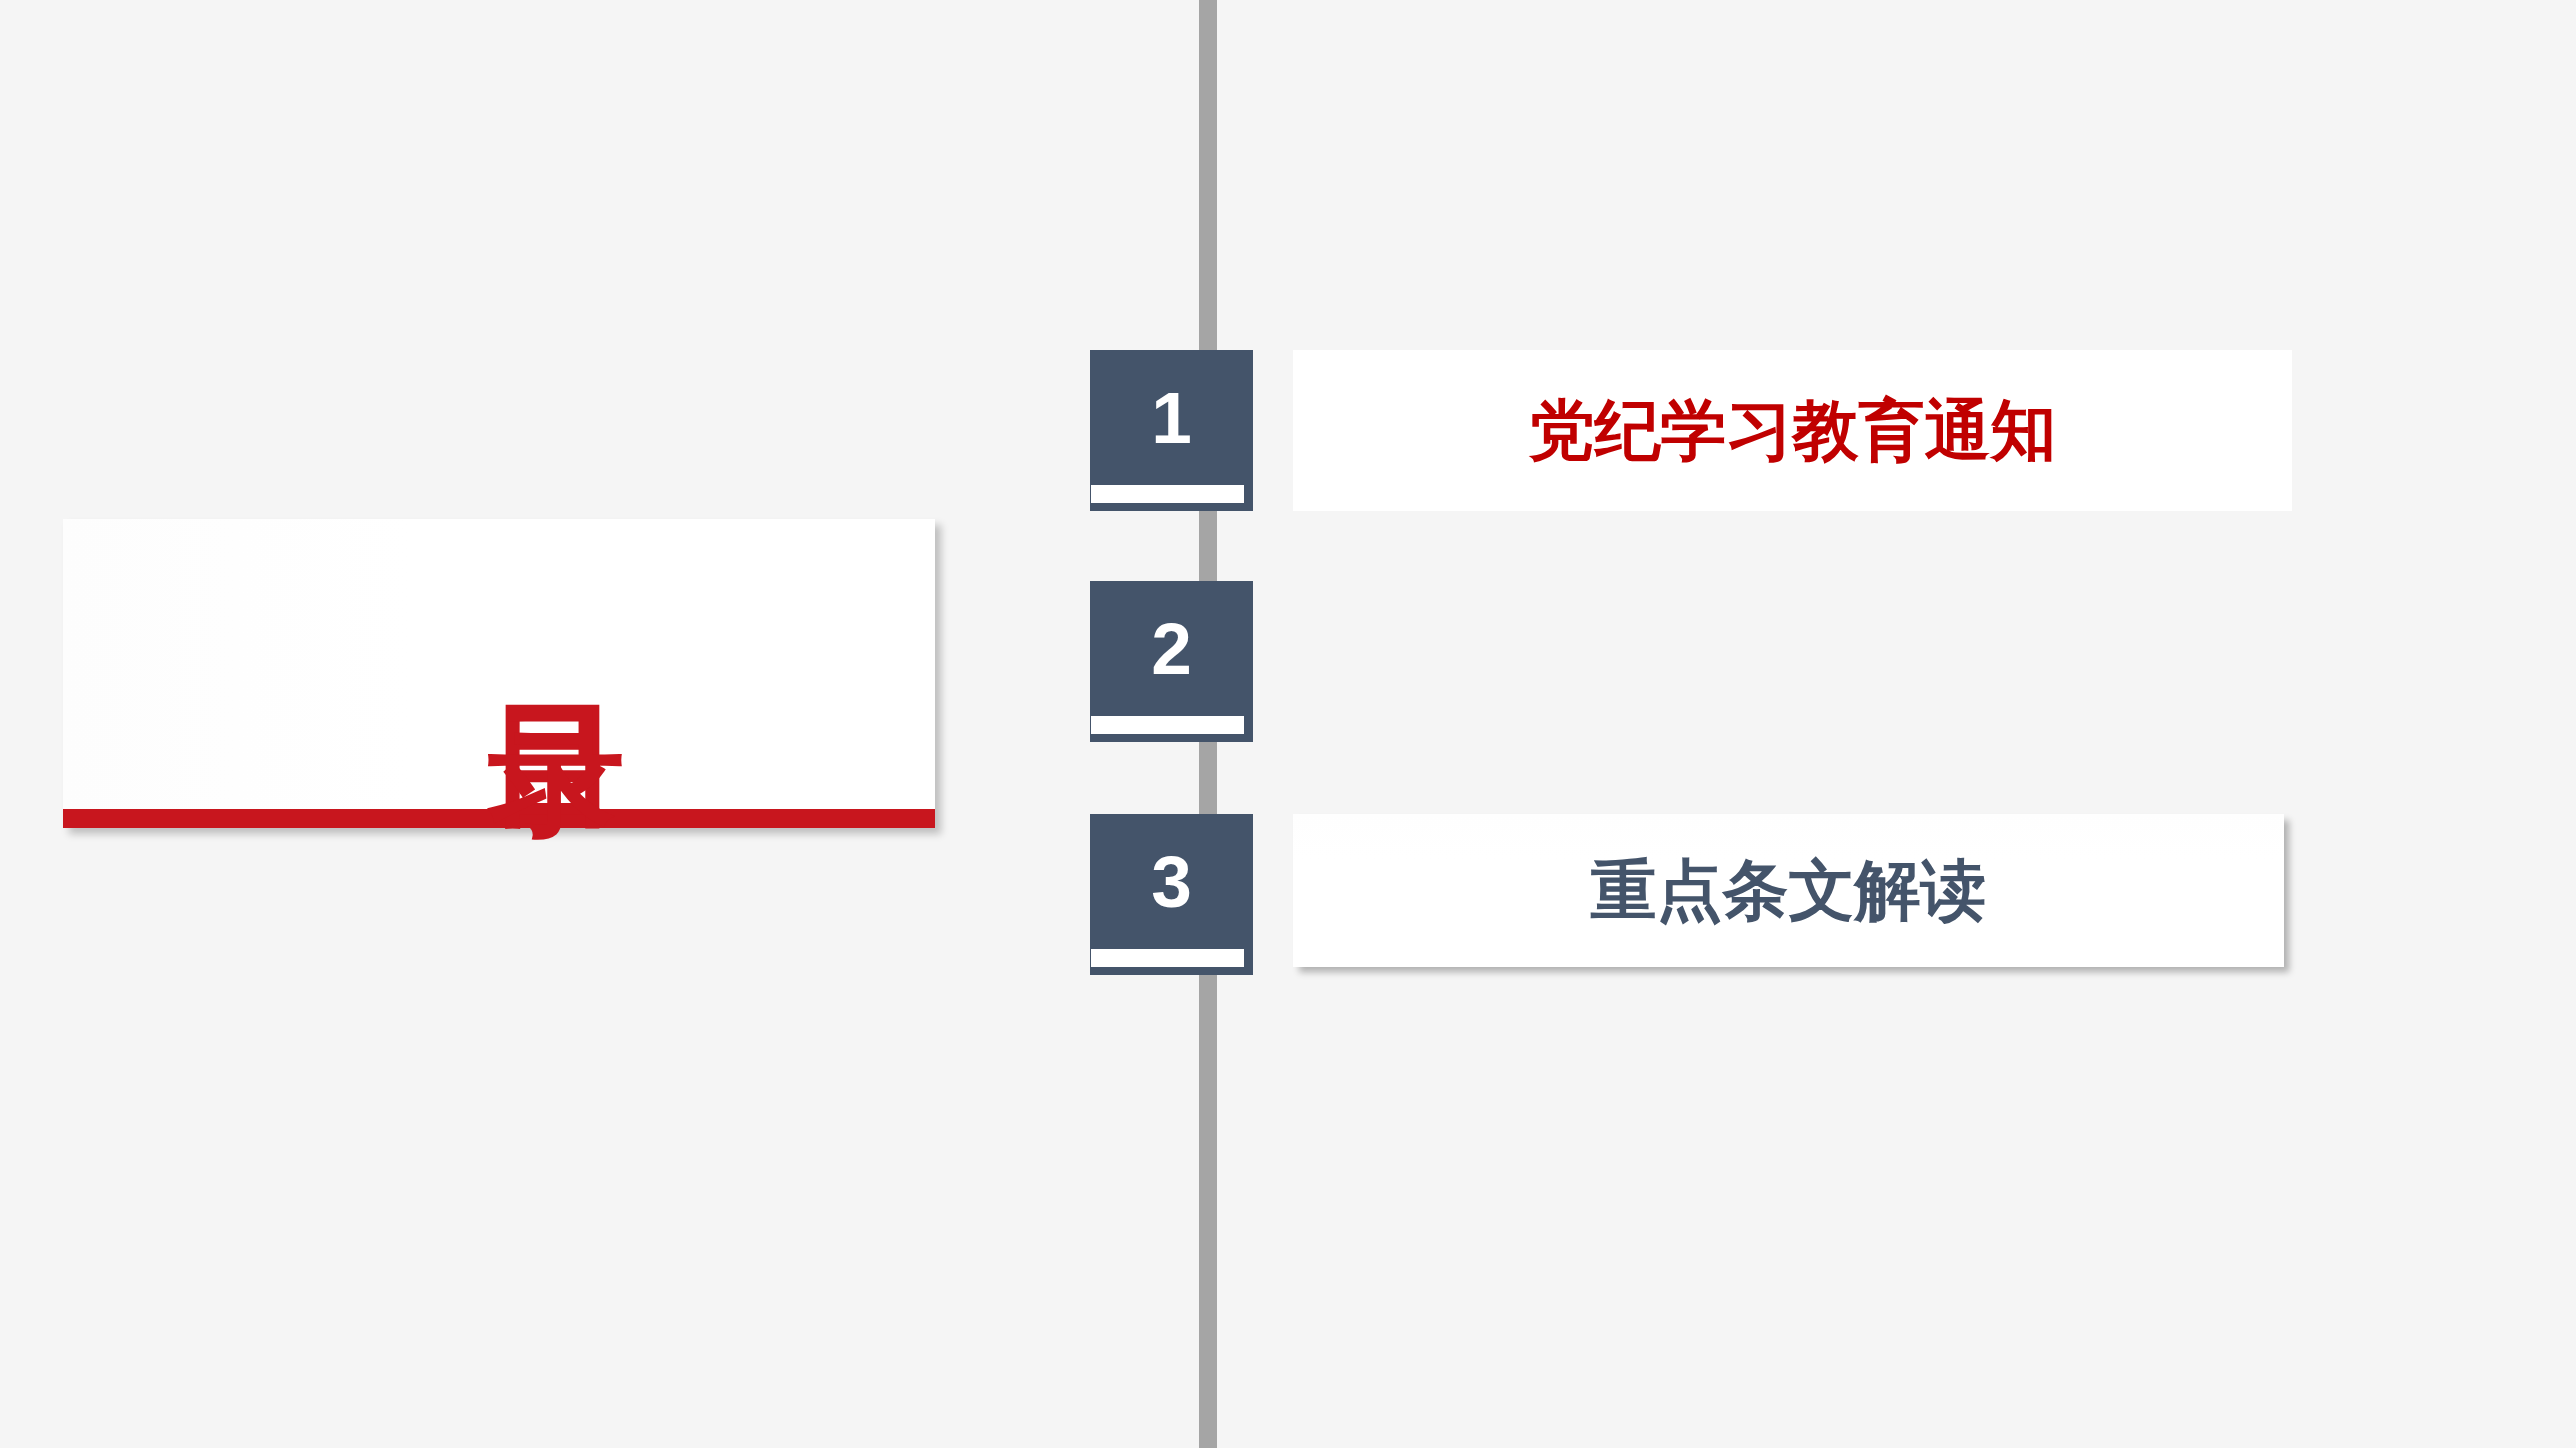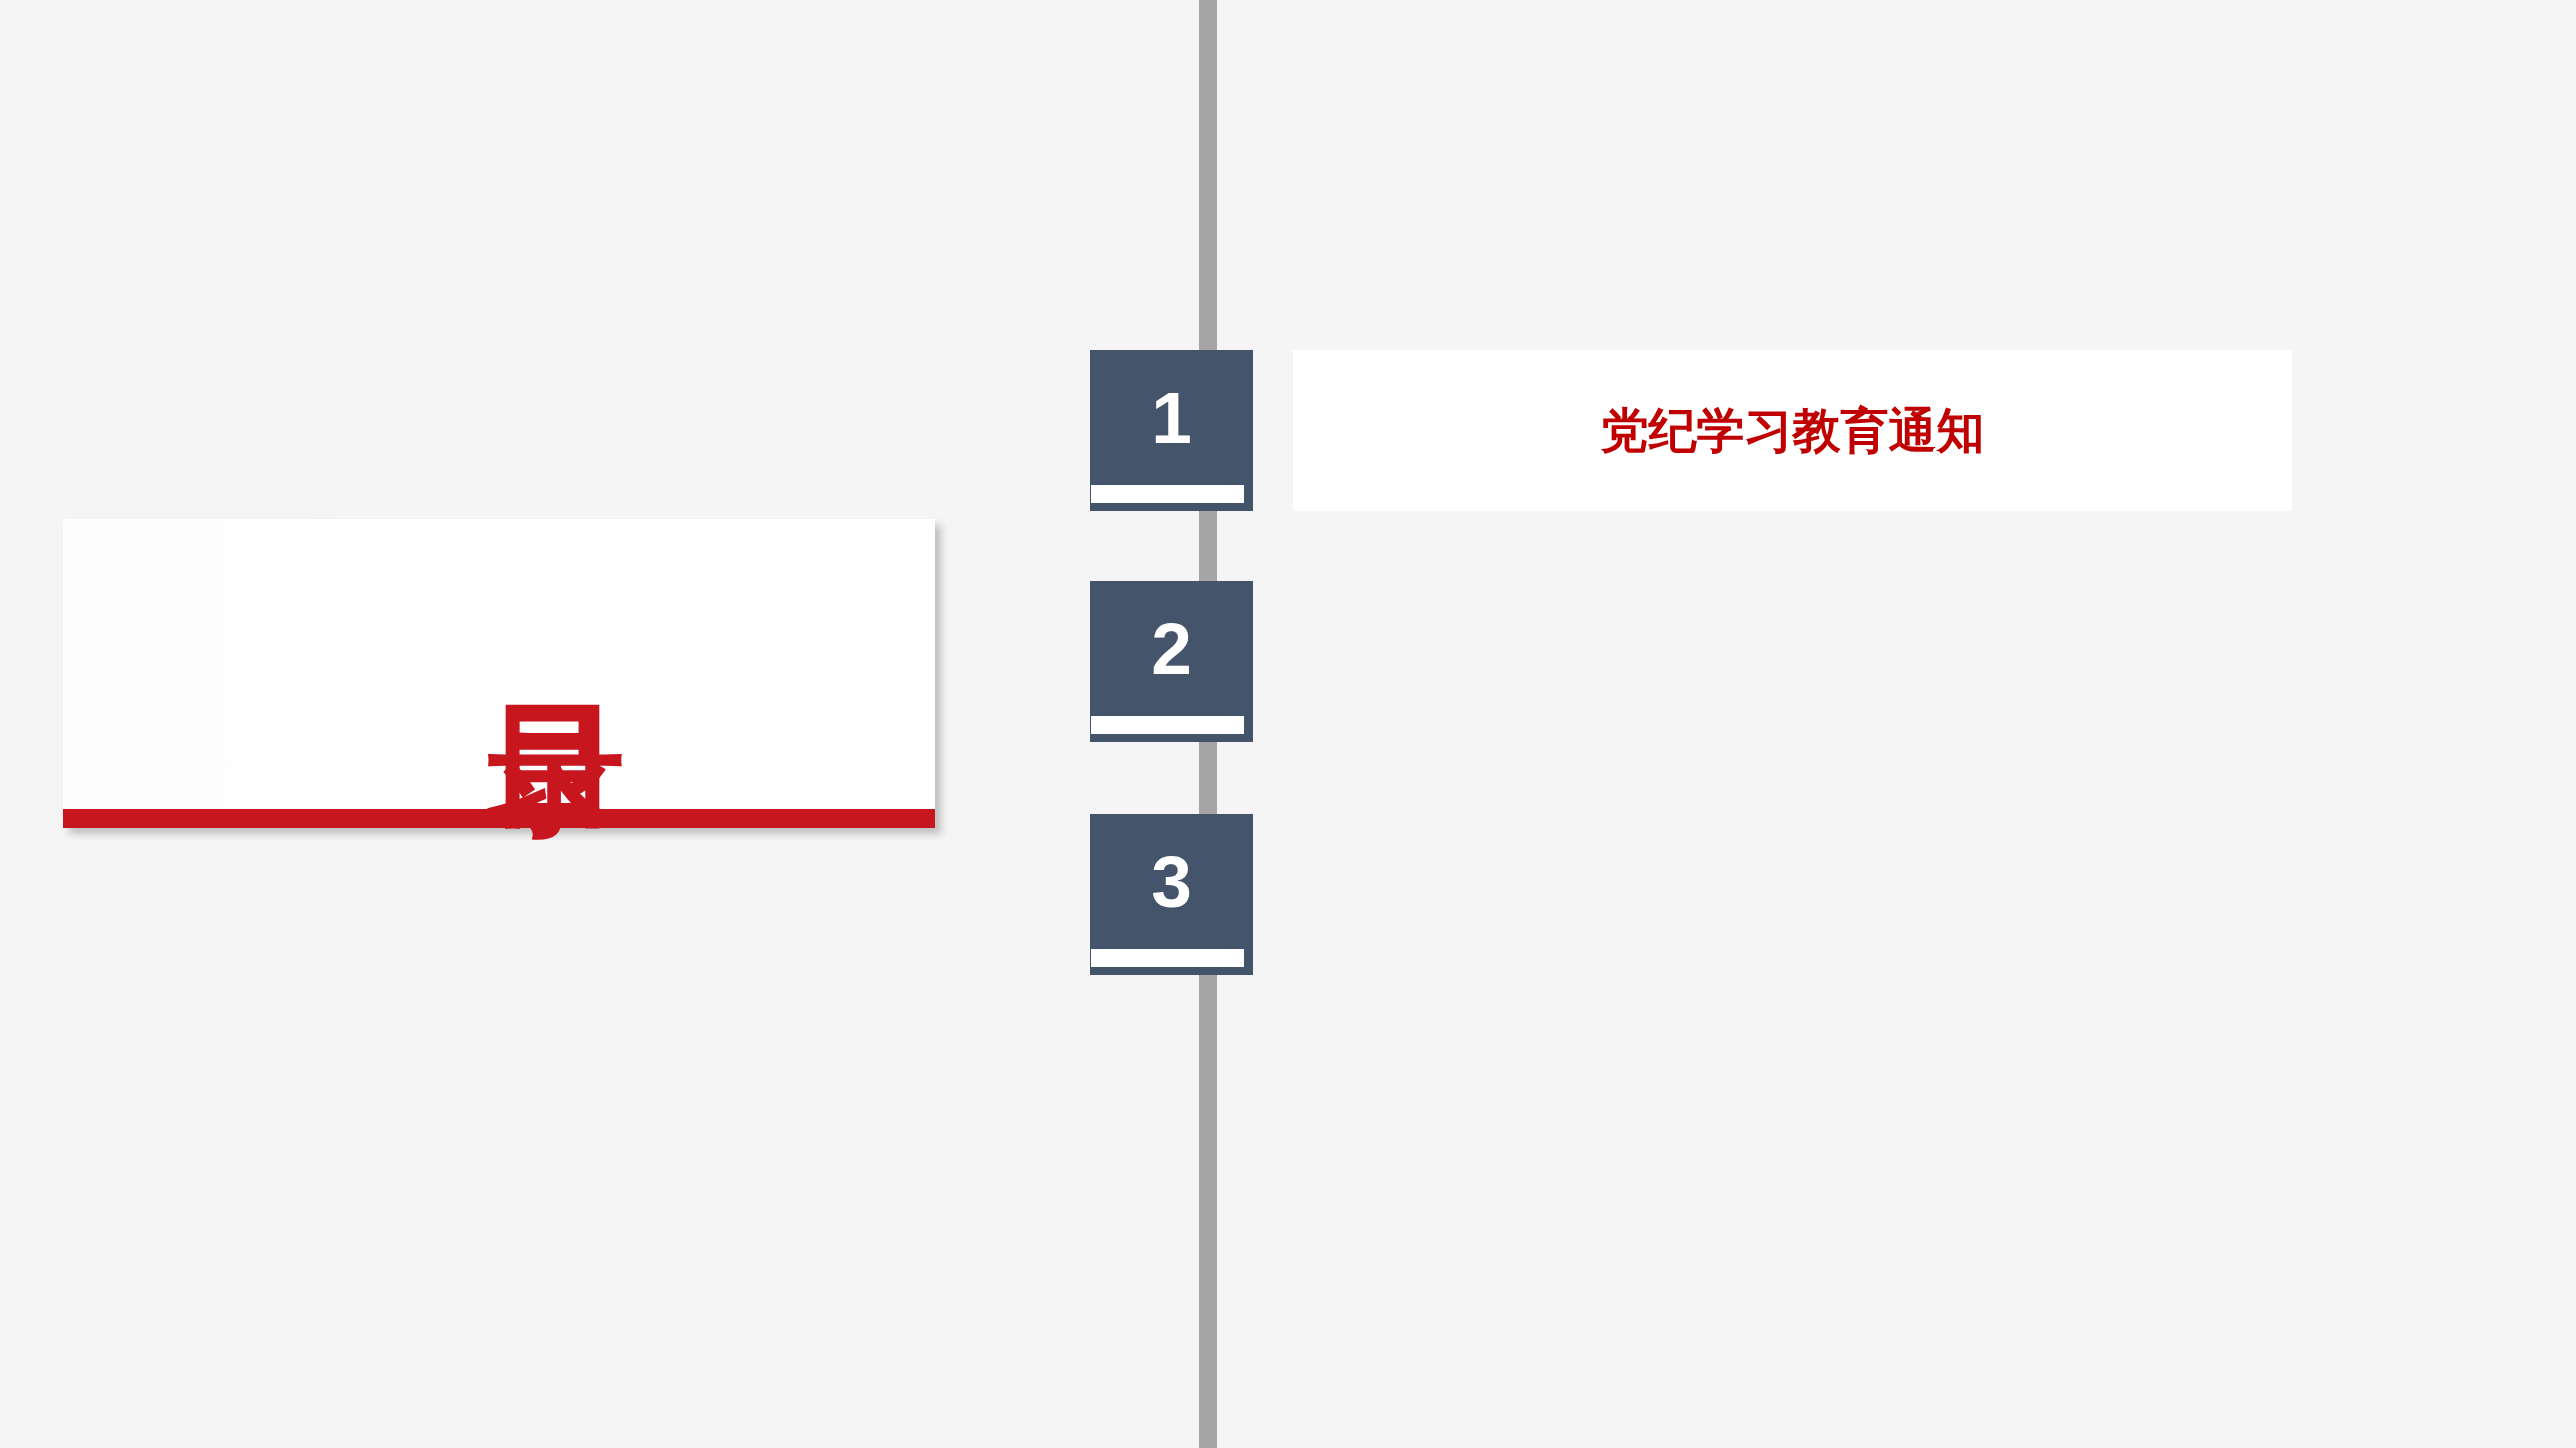--- a/index.html
+++ b/index.html
@@ -105,21 +105,21 @@
       width: 999px;
       background: transparent;
     }
     .label-card.shadowed {
       width: 991px;
       height: 153px;
       background: linear-gradient(180deg, #fefefe 0%, #ffffff 30%, #ffffff 100%);
       box-shadow: 5.8px 5.8px 6.8px rgba(0,0,0,0.28);
     }
     .label-text {
-      font-size: 48px;
+      font-size: 66px;
       font-weight: bold;
       letter-spacing: 0px;
       white-space: nowrap;
       margin-left: 0px;
     }
     .label-text.red { color: #c00000; }
     .label-text.slate { color: #44546a; }
     .item-1 { top: 350px; }
     .item-2 { top: 581px; }
     .item-3 { top: 814px; }
@@ -149,14 +149,17 @@
     <div class="num-text">2</div>
     <div class="num-underline"></div>
   </div>
 </div>
 
 <div class="toc-item item-3">
   <div class="num-box">
     <div class="num-text">3</div>
     <div class="num-underline"></div>
   </div>
+  <div class="label-card shadowed">
+    <span class="label-text slate">重点条文解读</span>
+  </div>
 </div>
 
 
 </body></html>

